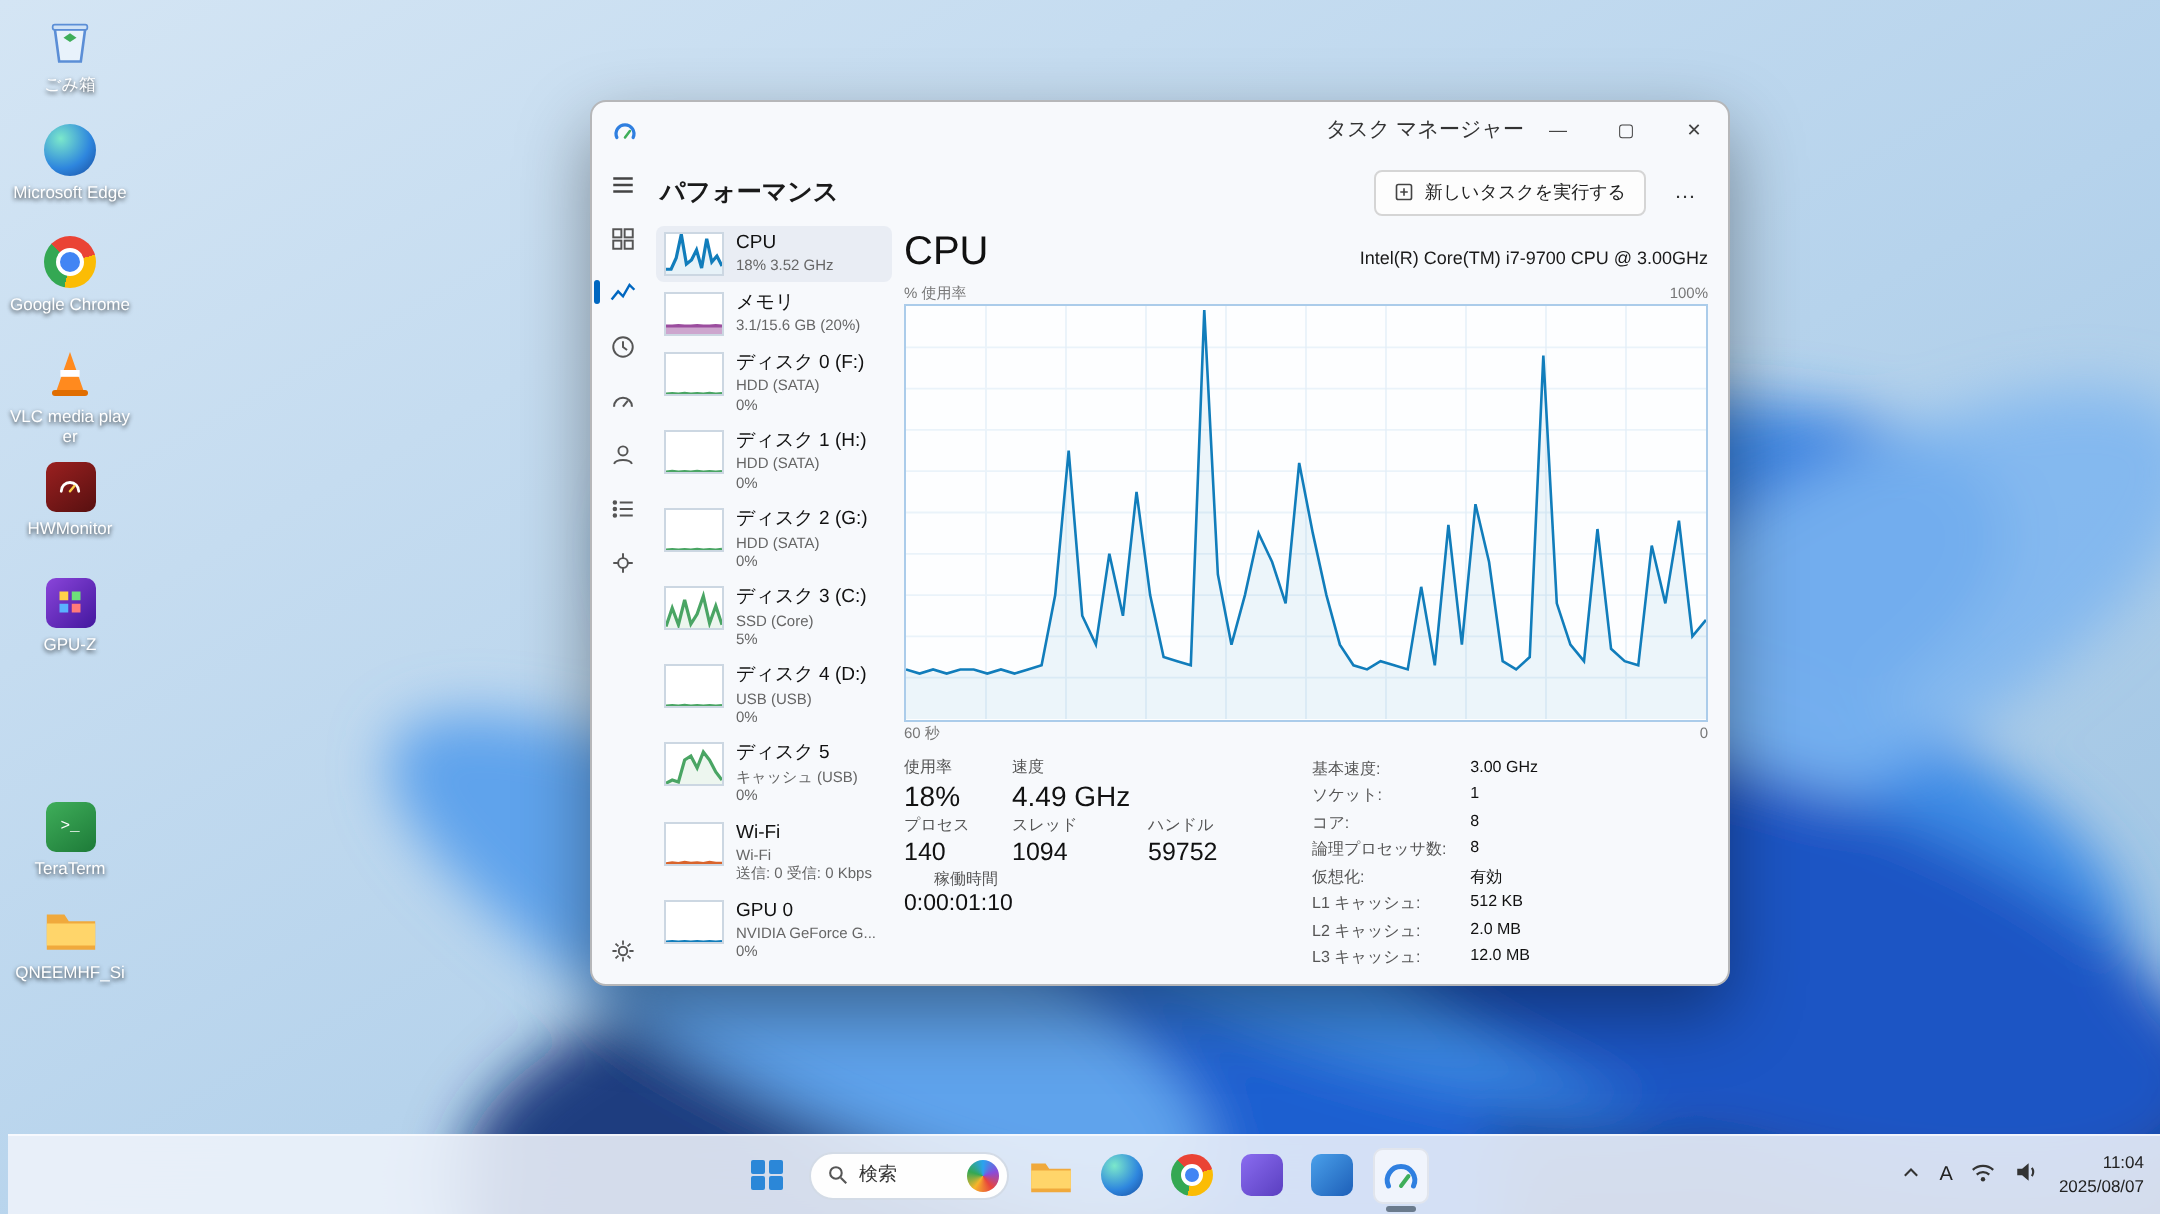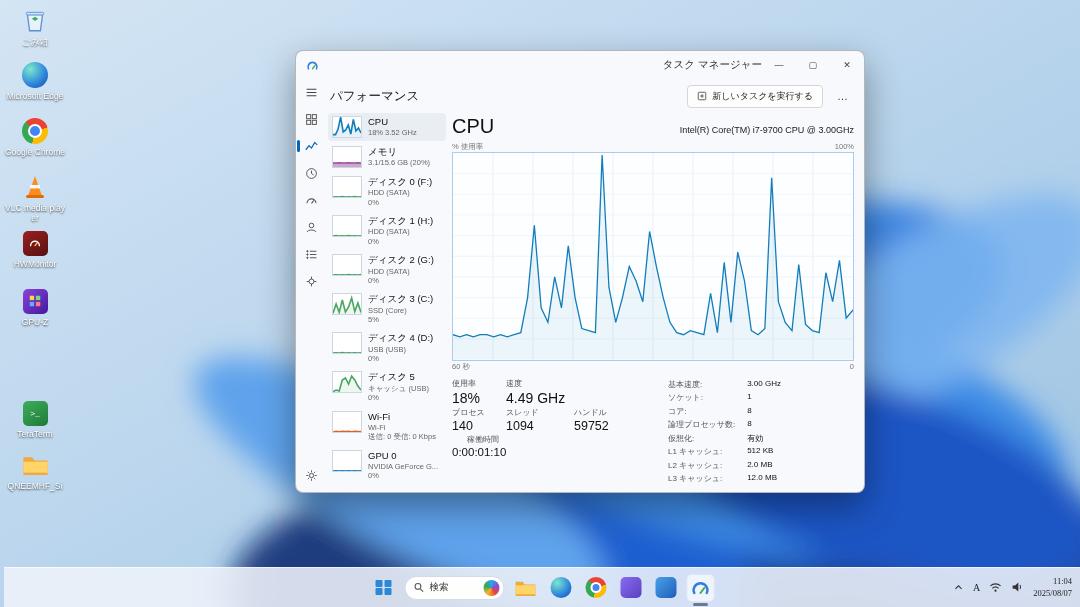--- a/index.html
+++ b/index.html
@@ -33,21 +33,21 @@
   
   .rail { width:30px; display:flex; flex-direction:column; align-items:center; padding:4px 0 8px; gap:9px; flex:0 0 auto; }
   .rail .ni { width:20px; height:18px; display:flex; align-items:center; justify-content:center; position:relative; }
   .rail .ni svg { width:13px; height:13px; }
   .rail .ni.sel::before { content:""; position:absolute; left:-4px; top:3px; width:2.5px; height:12px; border-radius:2px; background:#0067c0; }
   .rail .spacer { flex:1; }
 
   
   .tm-main { flex:1; display:flex; flex-direction:column; min-width:0; }
   .tm-header { height:34px; display:flex; align-items:center; padding:0 10px 0 4px; gap:8px; }
-  .tm-header h1 { font-size:12.5px; font-weight:400; color:#1a1a1a; flex:1; }
+  .tm-header h1 { font-size:12.5px; font-weight:700; color:#1a1a1a; flex:1; }
   .btn-run { display:flex; align-items:center; gap:5px; font-size:9px; color:#222; background:#fdfdfd;
     border:1px solid #d5d5d5; border-radius:4px; padding:4px 9px; cursor:default; }
   .btn-more { border:none; background:transparent; font-size:11px; color:#333; padding:2px 6px; cursor:default; }
 
   .tm-content { flex:1; display:flex; min-height:0; padding:0 10px 8px 2px; gap:6px; }
 
   
   .plist { width:118px; flex:0 0 auto; display:flex; flex-direction:column; gap:2px; overflow:hidden; }
   .pitem { display:flex; gap:6px; padding:3px 4px; border-radius:4px; align-items:flex-start; cursor:default; }
   .pitem.sel { background:#e9edf4; }
@@ -66,27 +66,27 @@
   .chartwrap svg { position:absolute; inset:0; width:100%; height:100%; }
   .axisrow.btm { margin:1px 0 4px; }
 
   .stats { display:flex; gap:26px; padding-top:2px; flex:0 0 auto; }
   .sgrid { display:grid; grid-template-columns:48px 62px 56px; column-gap:6px; row-gap:1px; align-content:start; }
   .sl { font-size:8px; color:#555; }
   .sv { font-size:14px; font-weight:300; color:#111; }
   .sv2 { font-size:12.5px; font-weight:300; color:#111; }
   .sv3 { font-size:11.5px; font-weight:300; color:#111; grid-column:1 / 4; }
   .span3 { grid-column:1 / 4;padding-left:15px; }
-  .specs { display:grid; grid-template-columns:auto auto; column-gap:12px; row-gap:2.5px; align-content:start; padding-top:1px;margin-left:12px; }
+  .specs { display:grid; grid-template-columns:auto auto; column-gap:12px; row-gap:2.5px; align-content:start; padding-top:1px; }
   .specs .kl { font-size:8px; color:#555; }
   .specs .kv { font-size:8px; color:#111; }
 
   
   .taskbar { position:absolute; left:4px; right:0; bottom:0; height:40px; background:rgba(238,243,250,.88);
-    backdrop-filter:blur(16px); border-top:1px solid rgba(255,255,255,.65);font-family:Liberation Serif, serif; }
+    backdrop-filter:blur(16px); border-top:1px solid rgba(255,255,255,.65); }
   .tb-center { position:absolute; left:50%; top:0; height:100%; transform:translateX(-50%);
     display:flex; align-items:center; gap:7px; }
   .tbi { width:28px; height:28px; border-radius:5px; display:flex; align-items:center; justify-content:center; position:relative; cursor:default; }
   .tbi.active { background:rgba(255,255,255,.65); box-shadow:inset 0 0 0 1px rgba(0,0,0,.06); }
   .tbi.active::after { content:""; position:absolute; bottom:-4px; left:50%; transform:translateX(-50%);
     width:15px; height:3px; border-radius:2px; background:#6b7b8d; }
   .startic { display:grid; grid-template-columns:7px 7px; grid-template-rows:7px 7px; gap:1.5px; }
   .startic span { background:#2b87d8; border-radius:1px; }
   .searchpill { height:24px; width:100px; background:#fefefe; border:1px solid #d3dbe6; border-radius:12px;
     display:flex; align-items:center; gap:5px; padding:0 4px 0 8px; cursor:default; }

